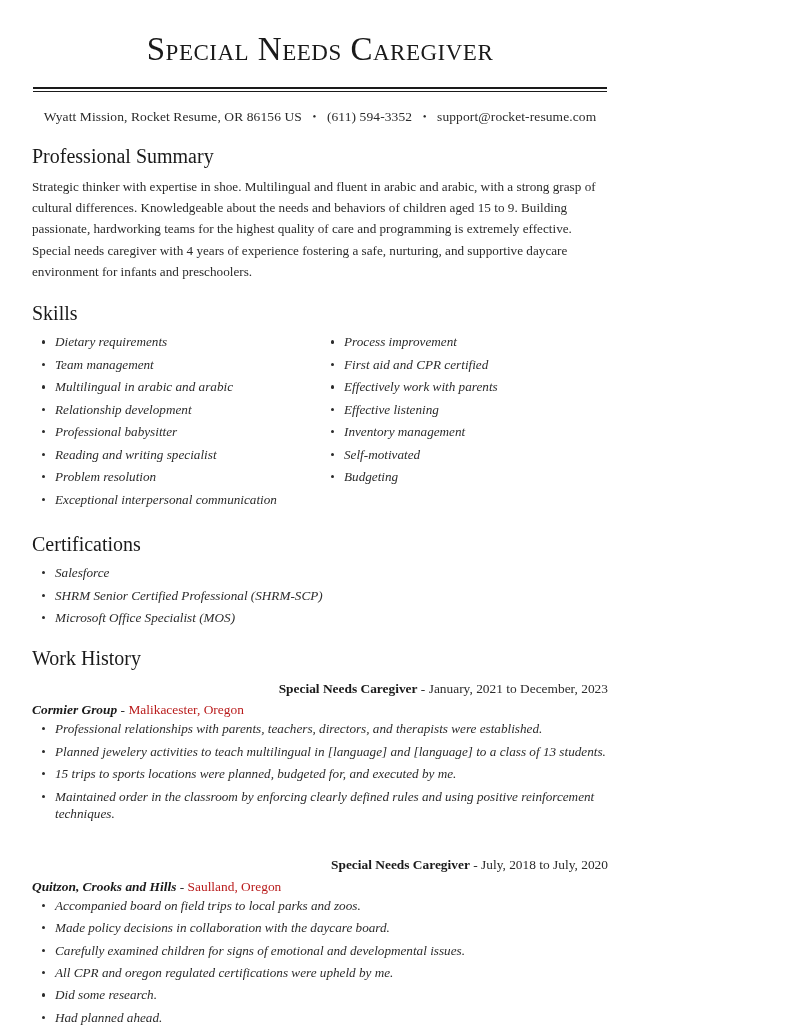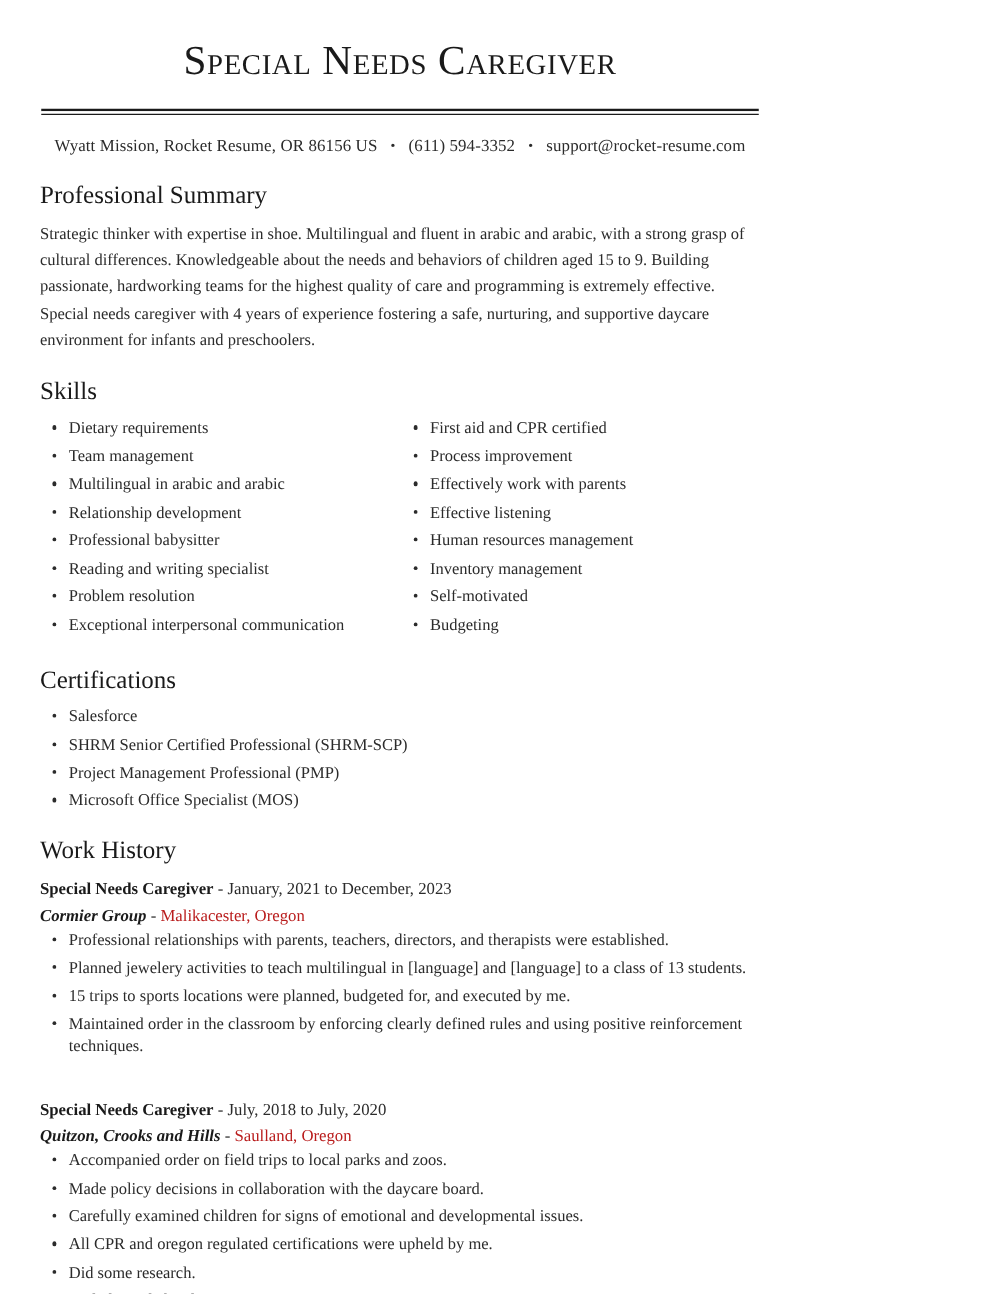--- a/index.html
+++ b/index.html
@@ -91,20 +91,21 @@
     margin: 0;
     padding: 0;
   }
   ul.bullets > li {
     position: relative;
     padding-left: 23px;
     font-size: 13.2px;
     line-height: 1.36;
     margin-bottom: 4.5px;
     color: #2b2b2b;
+    font-style: italic;
   }
   ul.bullets > li::before {
     content: "";
     position: absolute;
     left: 10px;
     top: 7px;
     width: 3.2px;
     height: 3.2px;
     border-radius: 50%;
     background: #2b2b2b;
@@ -132,20 +133,21 @@
   .job {
     margin-top: 32px;
   }
   .job:first-of-type {
     margin-top: 8px;
   }
   .job-line-1 {
     font-size: 13.4px;
     line-height: 1.5;
     color: #1a1a1a;
+    text-align: right;
   }
   .job-title {
     font-weight: bold;
   }
   .job-dash {
     color: #2b2b2b;
   }
   .job-dates {
     font-weight: 400;
     color: #2b2b2b;
@@ -206,39 +208,37 @@
           <li>Multilingual in arabic and arabic</li>
           <li>Relationship development</li>
           <li>Professional babysitter</li>
           <li>Reading and writing specialist</li>
           <li>Problem resolution</li>
           <li>Exceptional interpersonal communication</li>
         </ul>
       </div>
       <div class="skills-col right">
         <ul class="bullets">
+          <li>Process improvement</li>
           <li>First aid and CPR certified</li>
-          <li>Process improvement</li>
           <li>Effectively work with parents</li>
           <li>Effective listening</li>
-          <li>Human resources management</li>
           <li>Inventory management</li>
           <li>Self-motivated</li>
           <li>Budgeting</li>
         </ul>
       </div>
     </div>
   </div>
 
   <div class="section">
     <h2 class="section-heading">Certifications</h2>
     <ul class="bullets cert-list">
       <li>Salesforce</li>
       <li>SHRM Senior Certified Professional (SHRM-SCP)</li>
-      <li>Project Management Professional (PMP)</li>
       <li>Microsoft Office Specialist (MOS)</li>
     </ul>
   </div>
 
   <div class="section">
     <h2 class="section-heading">Work History</h2>
 
     <div class="job">
       <div class="job-line-1">
         <span class="job-title">Special Needs Caregiver</span>
@@ -263,21 +263,21 @@
         <span class="job-title">Special Needs Caregiver</span>
         <span class="job-dash">-</span>
         <span class="job-dates">July, 2018 to July, 2020</span>
       </div>
       <div class="job-line-2">
         <span class="job-company">Quitzon, Crooks and Hills</span>
         <span class="job-dash">-</span>
         <span class="job-location">Saulland, Oregon</span>
       </div>
       <ul class="bullets job-bullets">
-        <li>Accompanied order on field trips to local parks and zoos.</li>
+        <li>Accompanied board on field trips to local parks and zoos.</li>
         <li>Made policy decisions in collaboration with the daycare board.</li>
         <li>Carefully examined children for signs of emotional and developmental issues.</li>
         <li>All CPR and oregon regulated certifications were upheld by me.</li>
         <li>Did some research.</li>
         <li>Had planned ahead.</li>
       </ul>
     </div>
 
     <div class="job">
       <div class="job-line-1">

